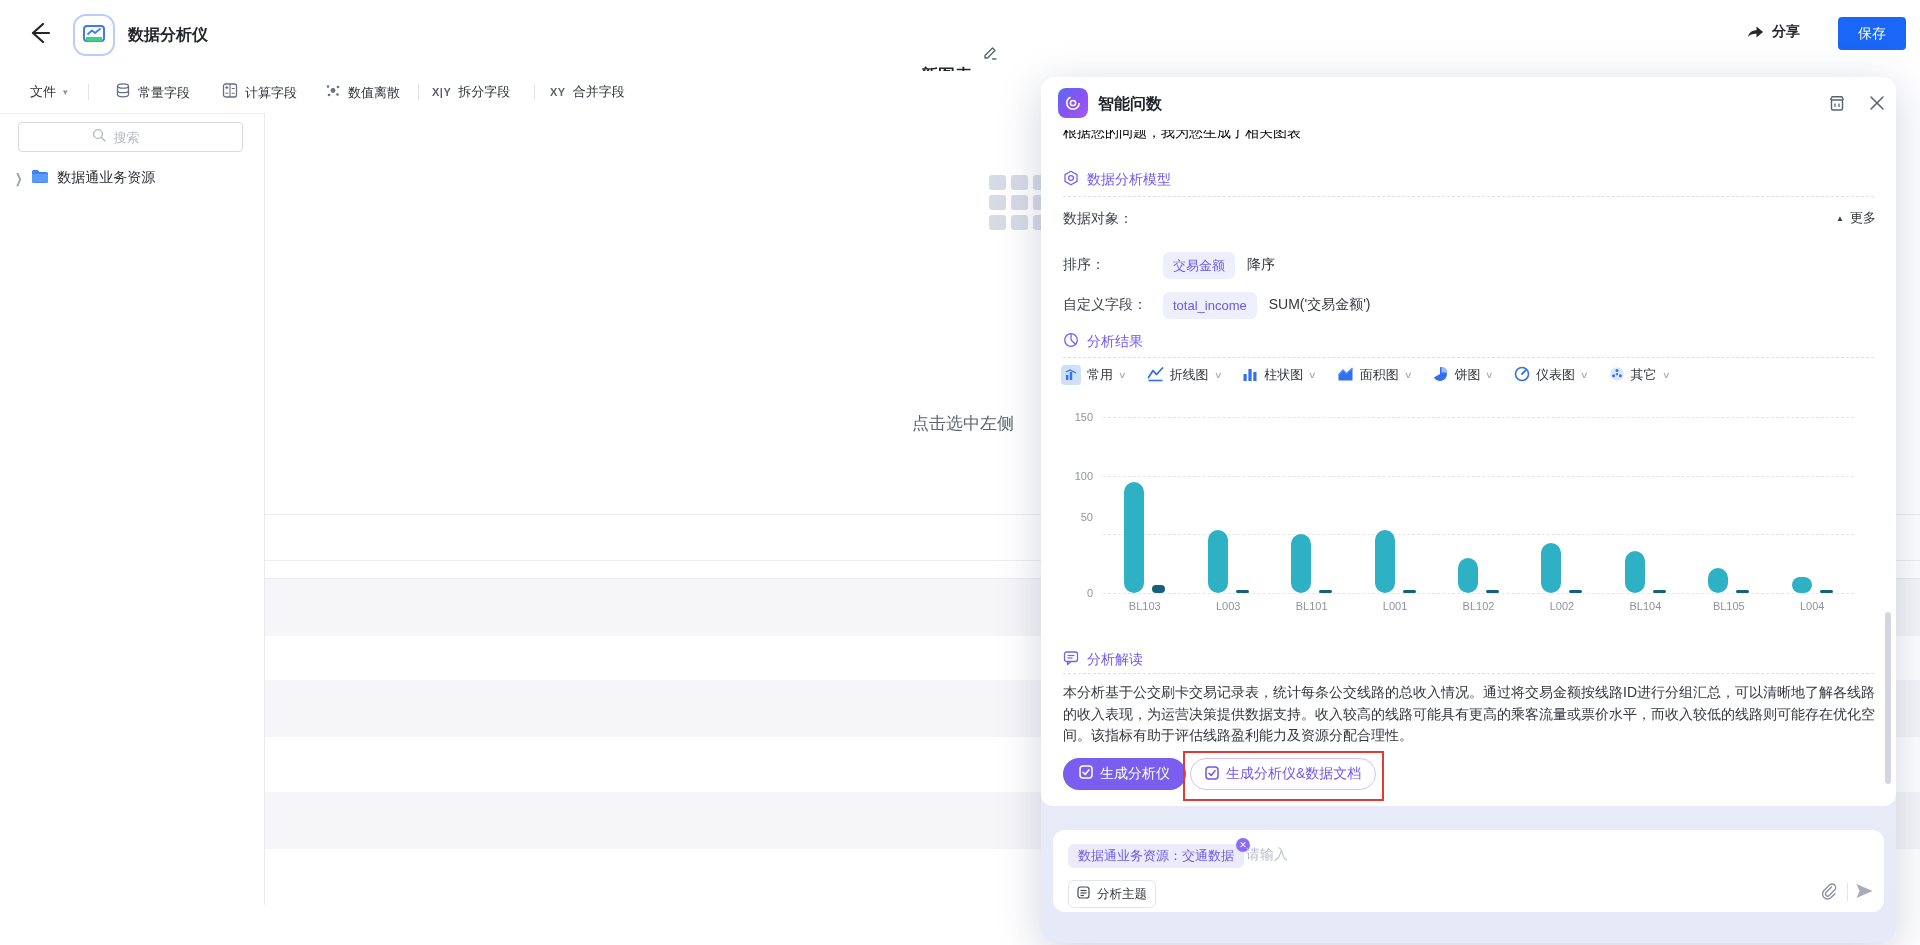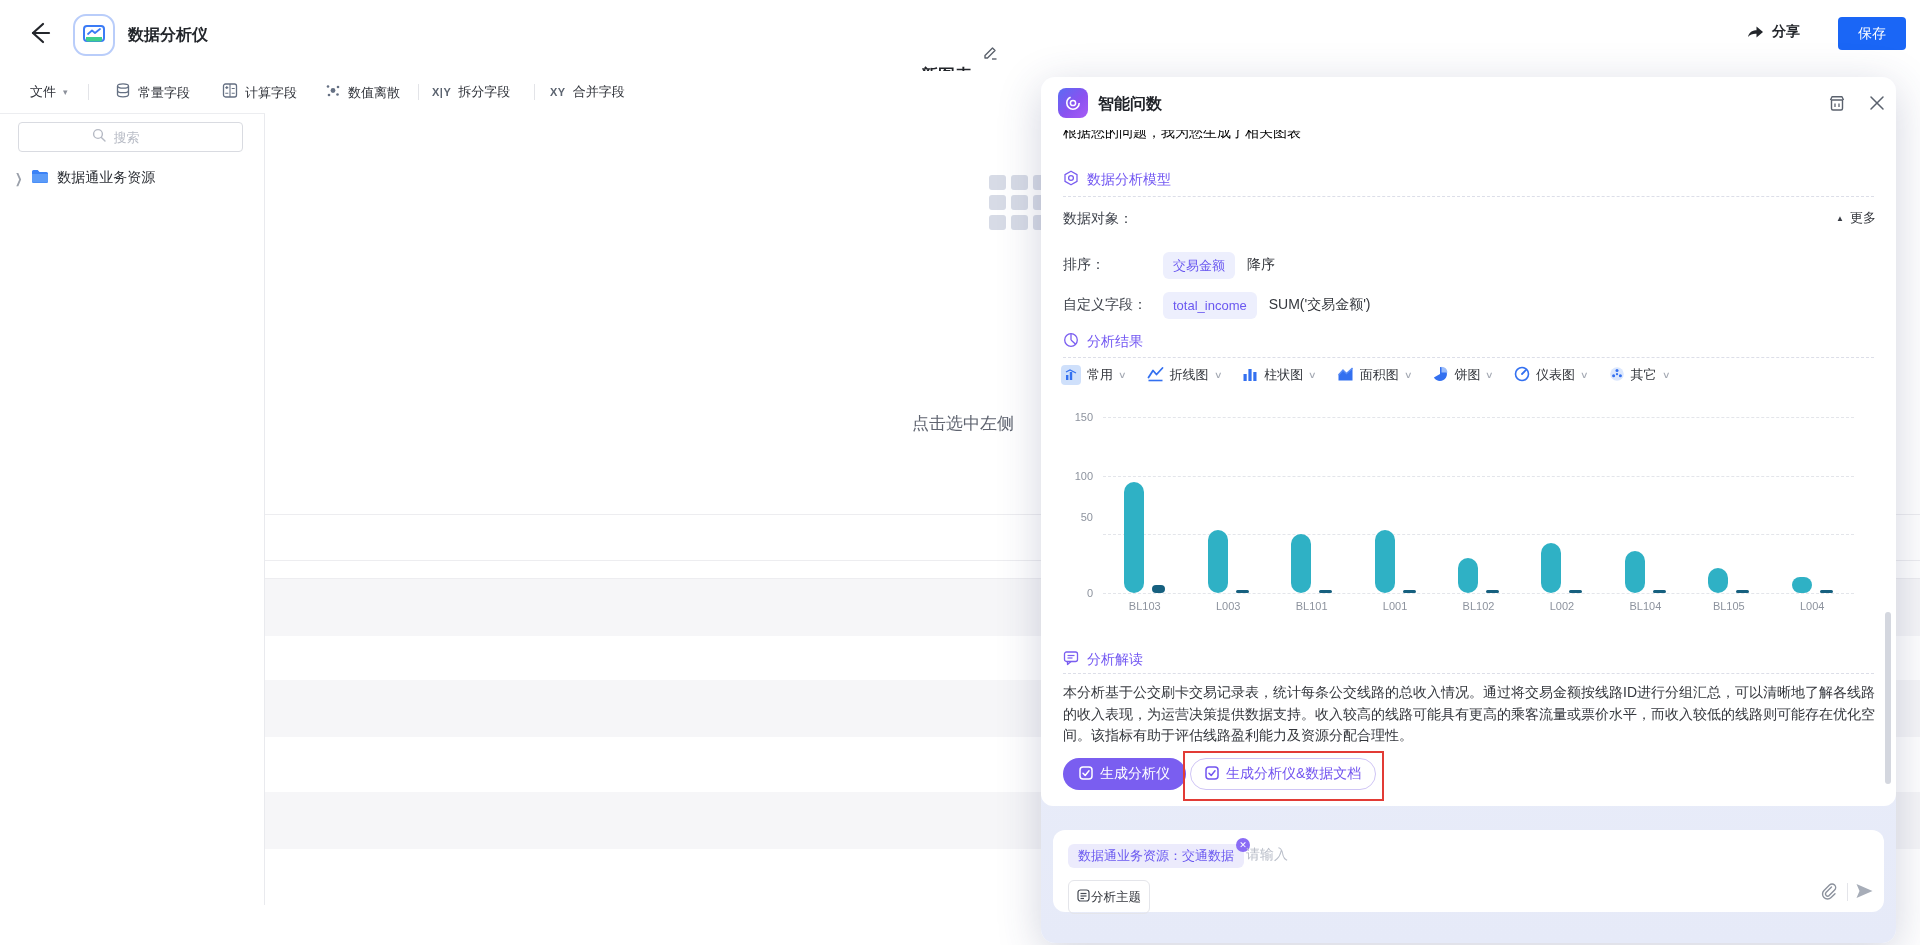--- a/index.html
+++ b/index.html
@@ -82,38 +82,38 @@
   .ytick{position:absolute;left:0;width:30px;text-align:right;font-size:11px;color:#8d939e;transform:translateY(-6px);}
   #plot{position:absolute;left:40px;top:7px;width:751px;height:176px;display:flex;}
   .bar-group{flex:1;display:flex;align-items:flex-end;justify-content:center;gap:8px;height:100%;}
   .bar{border-radius:10px;}
   #cat-row{position:absolute;left:40px;top:190px;width:751px;display:flex;}
   .cat-label{flex:1;text-align:center;font-size:11px;color:#8d939e;}
 
   
   #interpretation{position:absolute;left:22px;top:552px;width:815px;font-size:14px;line-height:21.5px;color:#33363c;}
   #gen-btn{position:absolute;left:22px;top:628px;height:32px;padding:0 16px;border:none;border-radius:16px;background:#7a5ef0;
-           color:#fff;font-size:14px;font-family:Liberation Sans, sans-serif;display:flex;align-items:center;gap:7px;cursor:pointer;}
+           color:#fff;font-size:14px;font-family:Liberation Serif, serif;display:flex;align-items:center;gap:7px;cursor:pointer;}
   #gen-doc-btn{position:absolute;left:149px;top:628px;height:32px;padding:0 14px;border:1px solid #cfc5f5;border-radius:16px;
            background:#fff;color:#7355f0;font-size:14px;font-family:inherit;display:flex;align-items:center;gap:7px;cursor:pointer;box-sizing:border-box;}
   #red-annotation{position:absolute;left:142px;top:621px;width:197px;height:46px;border:2px solid #e23b35;pointer-events:none;}
 
   
   #panel-scrollbar{position:absolute;right:5px;top:535px;width:6px;height:172px;background:#d4d7df;border-radius:3px;cursor:pointer;}
 
   
   #panel-input{position:absolute;left:12px;top:753px;right:12px;height:82px;background:#fff;border-radius:12px;}
   #topic-tag{position:absolute;left:15px;top:14px;height:24px;background:#ecebfc;border-radius:6px;display:flex;align-items:center;
              padding:0 10px;font-size:13px;color:#6a58f0;cursor:pointer;}
   #topic-tag-close{position:absolute;right:-6px;top:-6px;width:14px;height:14px;border-radius:50%;background:#8a6cf5;color:#fff;
              font-size:9px;line-height:14px;text-align:center;cursor:pointer;}
   #ask-input{position:absolute;left:191px;top:15px;width:400px;border:none;outline:none;font-size:14px;font-family:inherit;background:transparent;color:#33363c;}
   #ask-input::placeholder{color:#b9bec9;}
-  #topic-chip{position:absolute;left:15px;top:50px;height:34px;border:1px solid #e4e5ea;border-radius:6px;display:flex;align-items:center;
-              gap:1px;padding:0 8px;font-size:12.5px;color:#33363c;cursor:pointer;box-sizing:border-box;}
+  #topic-chip{position:absolute;left:15px;top:50px;height:28px;border:1px solid #e4e5ea;border-radius:6px;display:flex;align-items:center;
+              gap:7px;padding:0 8px;font-size:12.5px;color:#33363c;cursor:pointer;box-sizing:border-box;}
   #attach-btn{position:absolute;right:46px;top:52px;cursor:pointer;}
   #input-div{position:absolute;right:36px;top:53px;width:1px;height:18px;background:#e4e5ea;}
   #send-btn{position:absolute;right:10px;top:52px;cursor:pointer;}
 </style>
 </head>
 <body>
 
 <div class="stage">
 
   <div id="app-header">

